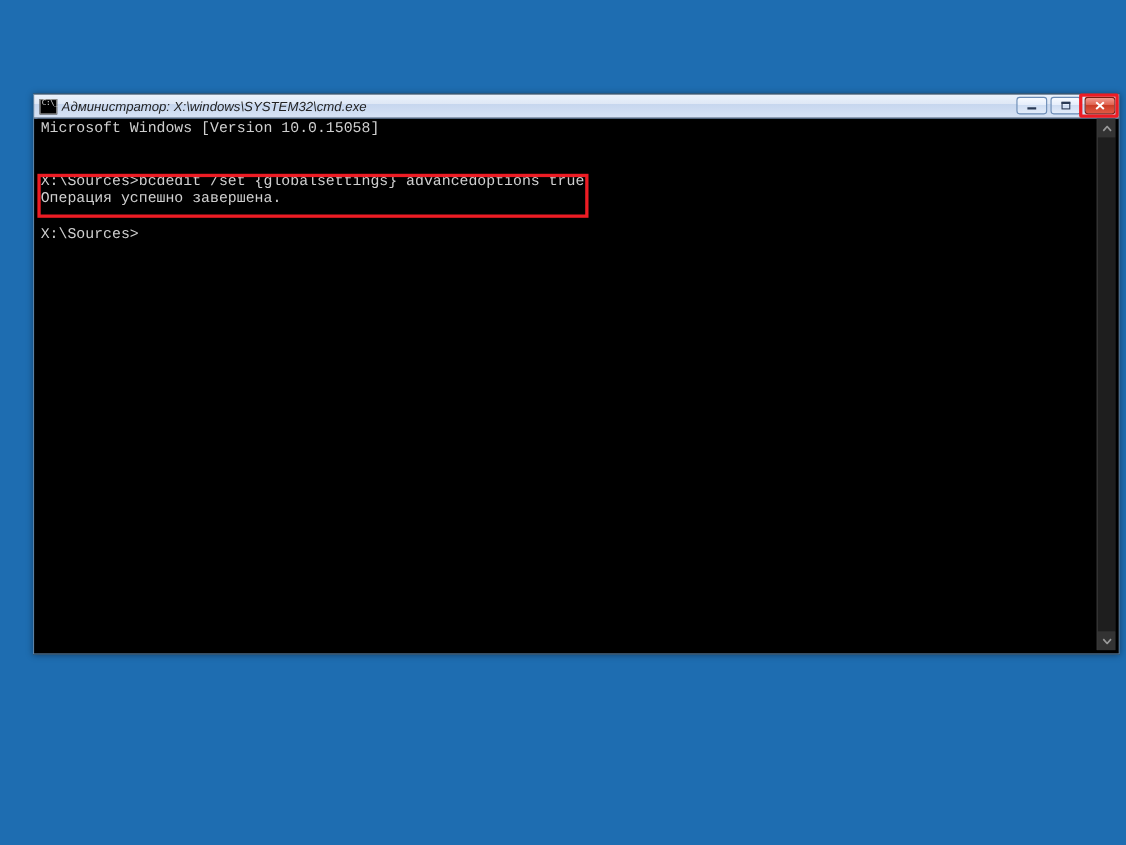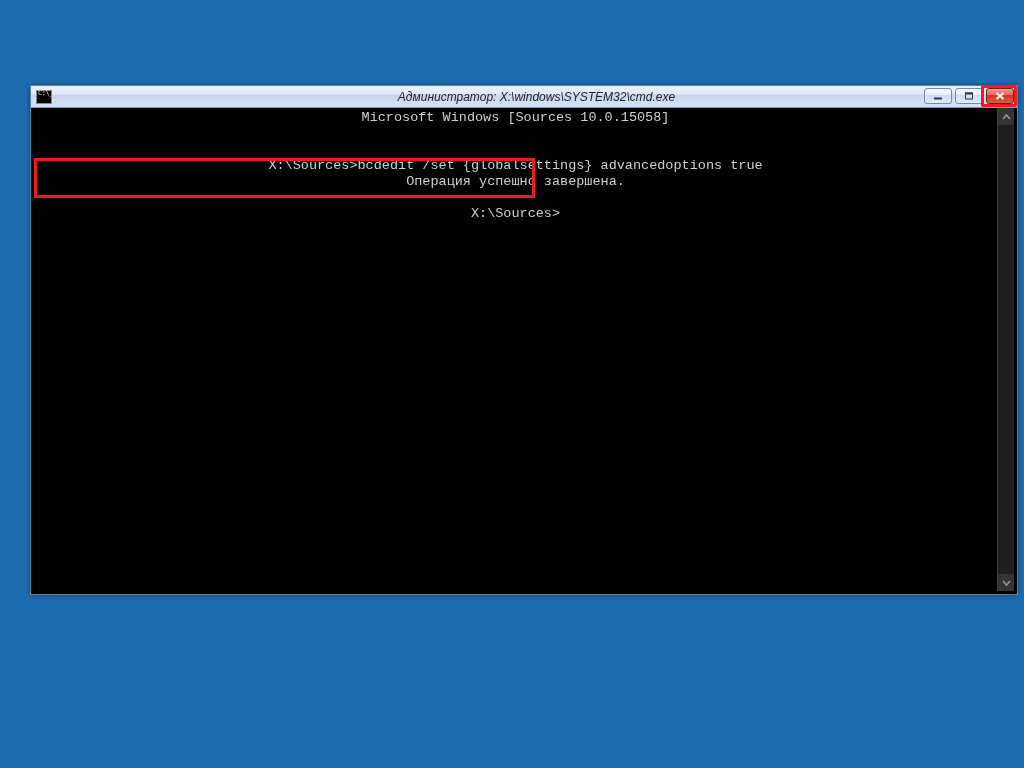--- a/index.html
+++ b/index.html
@@ -15,21 +15,20 @@
   .window {
     position: absolute;
     left: 30px;
     top: 85px;
     width: 988px;
     height: 510px;
     background: #000;
     border: 1px solid #5b83a8;
     box-shadow: 0 0 6px rgba(0,0,0,.4);
     box-sizing: border-box;
-    text-align: center;
   }
 
   .titlebar {
     height: 22px;
     width: 100%;
     background: linear-gradient(to bottom,
       #eaf1fb 0%,
       #dfe8f6 40%,
       #c6d6ee 41%,
       #d7e3f5 100%);
@@ -190,21 +189,21 @@
         <svg width="10" height="8">
           <line x1="1.5" y1="1" x2="8.5" y2="7" stroke="#fff" stroke-width="1.8"></line>
           <line x1="8.5" y1="1" x2="1.5" y2="7" stroke="#fff" stroke-width="1.8"></line>
         </svg>
       </div>
     </div>
     <div class="close-highlight"></div>
   </div>
 
   <div class="console-body">
-    <div class="console-text"><span>Microsoft Windows [Sources 10.0.15058]</span>
+    <div class="console-text"><span>Microsoft Windows [Version 10.0.15058]</span>
 <span></span>
 <span></span>
 <span>X:\Sources&gt;bcdedit /set {globalsettings} advancedoptions true</span>
 <span>Операция успешно завершена.</span>
 <span></span>
 <span>X:\Sources&gt;</span>
       <div class="command-highlight"></div>
     </div>
 
     <div class="scrollbar">

